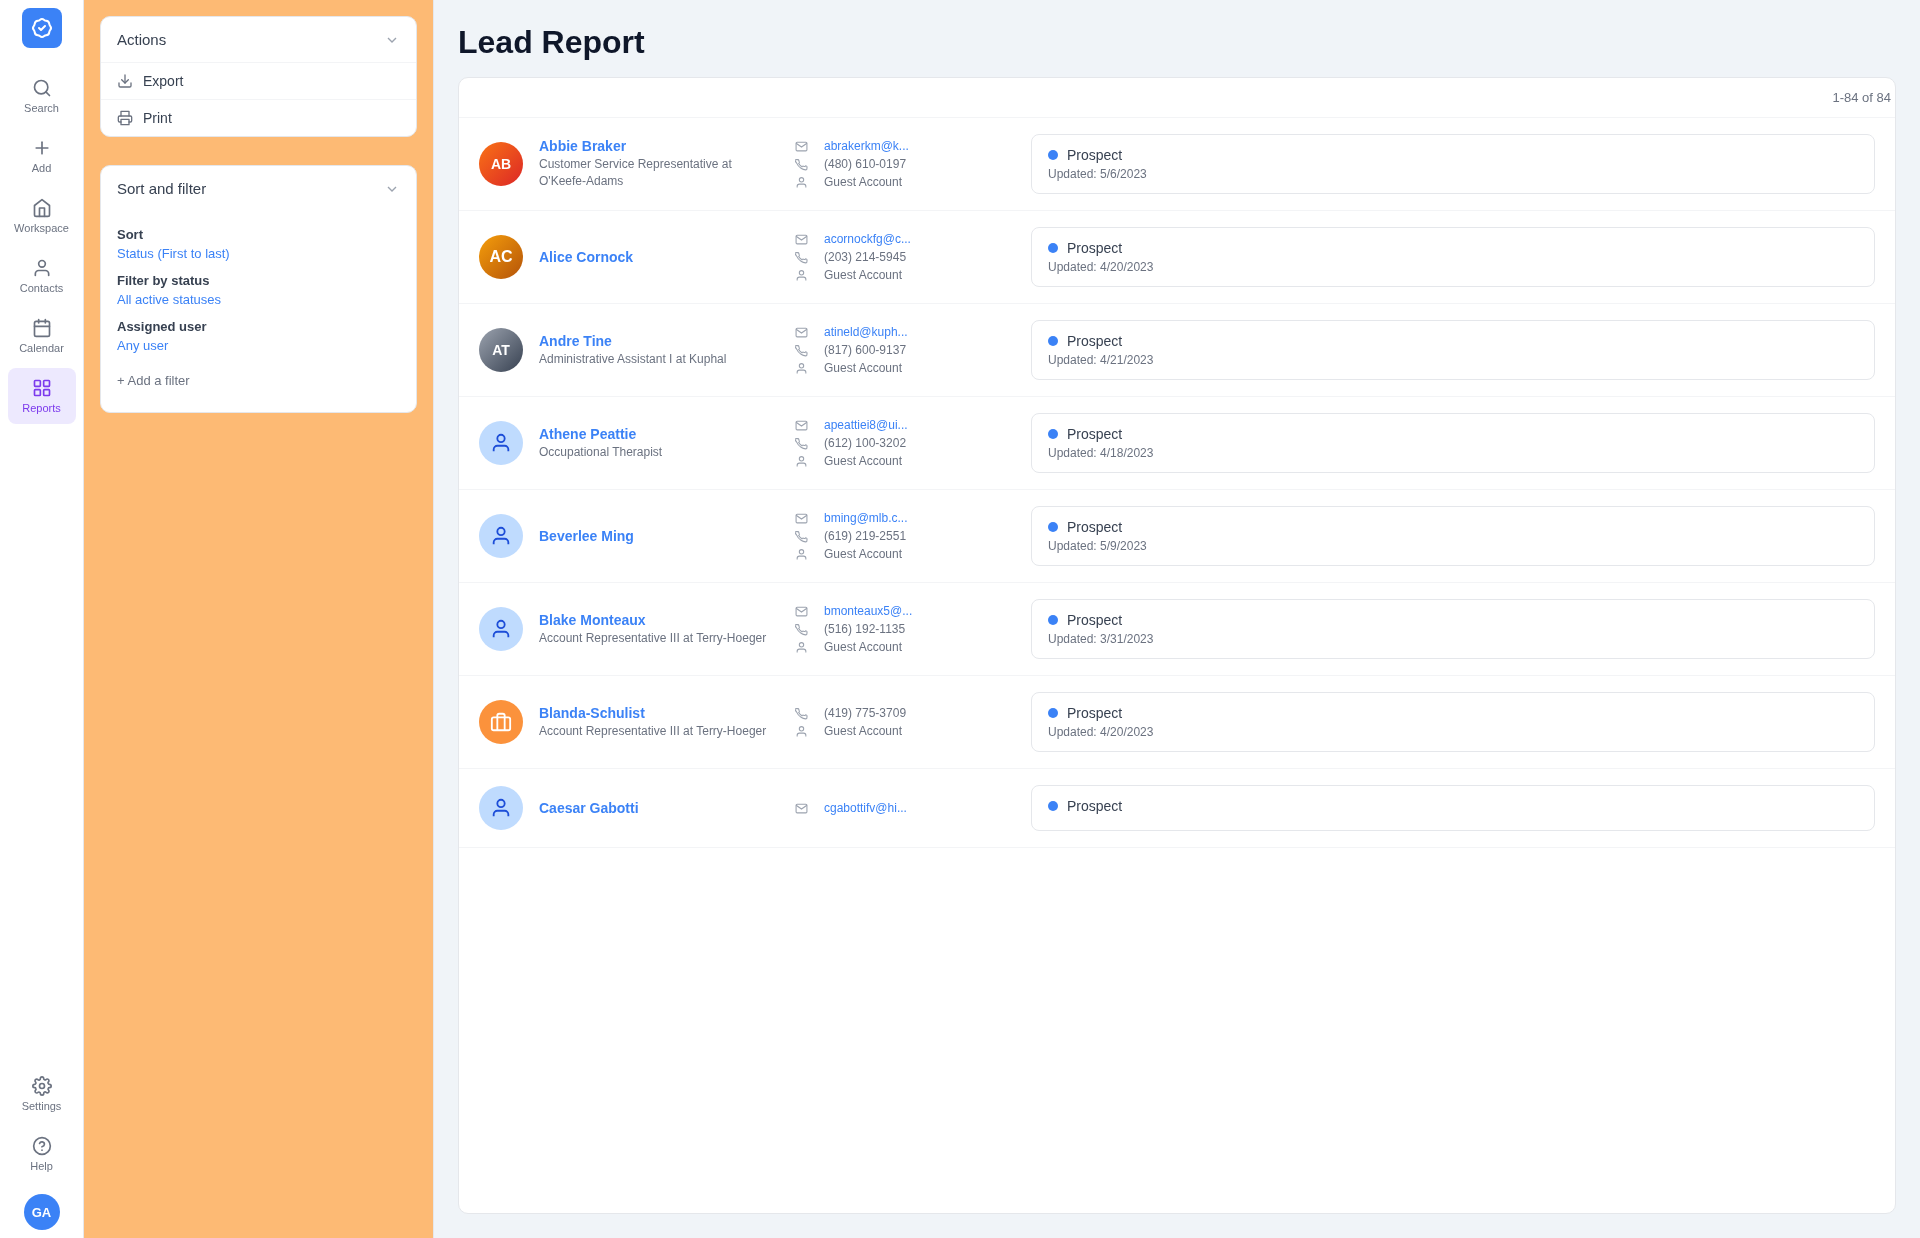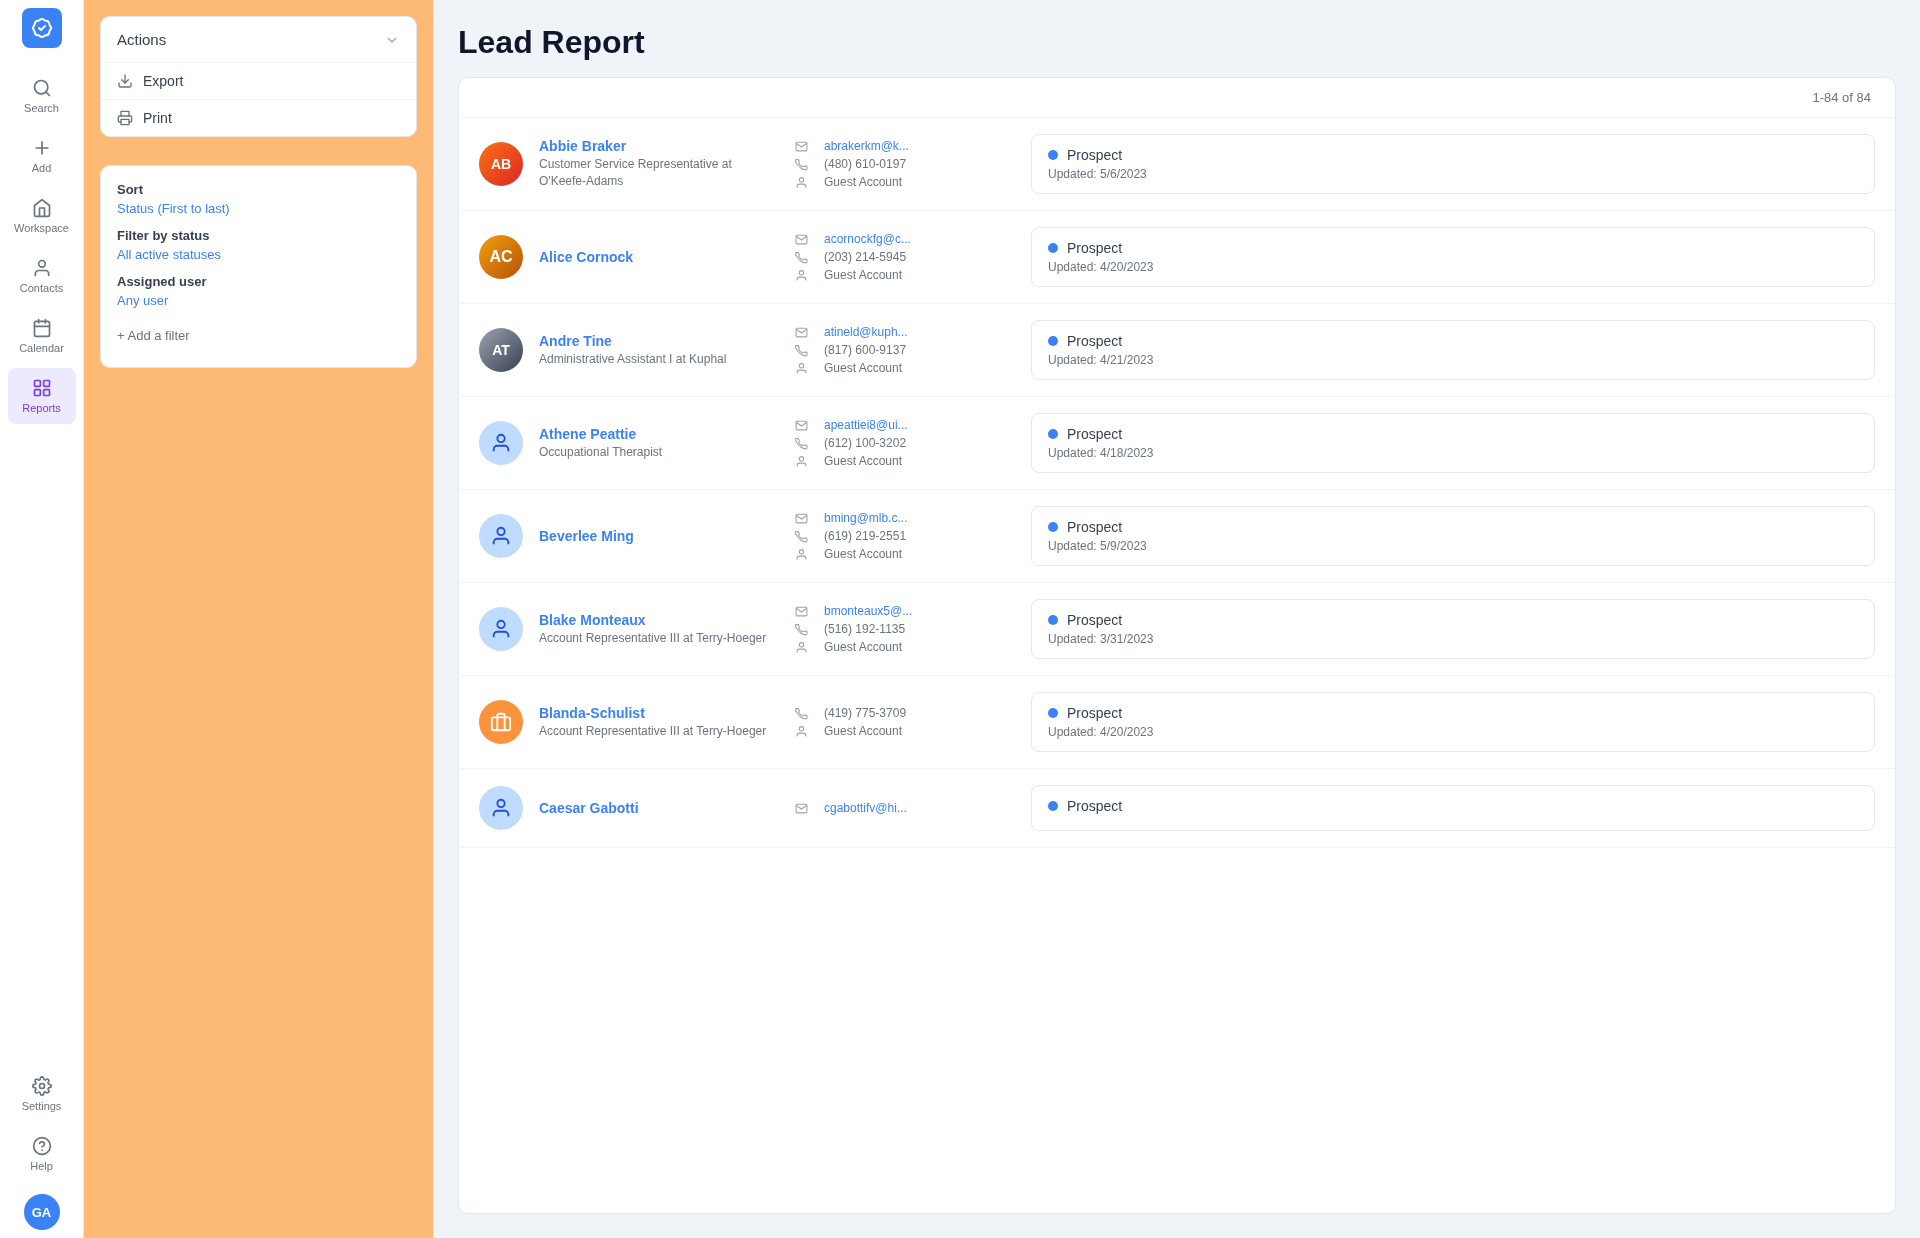--- a/index.html
+++ b/index.html
@@ -114,21 +114,21 @@
     }
 
     .report-container {
       background: #fff;
       border: 1px solid #e5e7eb;
       border-radius: 10px;
       overflow-y: auto;
       flex: 1;
     }
     .report-header {
-      padding: 12px 24px;
+      padding: 12px 4px;
       text-align: right;
       font-size: 13px;
       color: #6b7280;
       border-bottom: 1px solid #f3f4f6;
     }
 
     
     .lead-row {
       display: flex;
       align-items: center;
@@ -264,20 +264,26 @@
       <svg viewBox="0 0 24 24" fill="none" stroke="currentColor" stroke-width="2" stroke-linecap="round" stroke-linejoin="round">
           <polyline points="6 9 6 2 18 2 18 9"></polyline>
           <path d="M6 18H4a2 2 0 01-2-2v-5a2 2 0 012-2h16a2 2 0 012 2v5a2 2 0 01-2 2h-2"></path>
           <rect x="6" y="14" width="12" height="8"></rect>
         </svg>
       <span>Print</span>
     </div>
   </div>
 
   <div class="panel-section">
+    <div class="panel-header">
+      <span>Sort and filter</span>
+      <svg viewBox="0 0 24 24" fill="none" stroke="currentColor" stroke-width="2">
+          <polyline points="6 9 12 15 18 9"></polyline>
+        </svg>
+    </div>
     <div class="filter-section">
       <div class="filter-label">Sort</div>
       <div class="filter-value">Status (First to last)</div>
 
       <div class="filter-label">Filter by status</div>
       <div class="filter-value">All active statuses</div>
 
       <div class="filter-label">Assigned user</div>
       <div class="filter-value">Any user</div>
 

